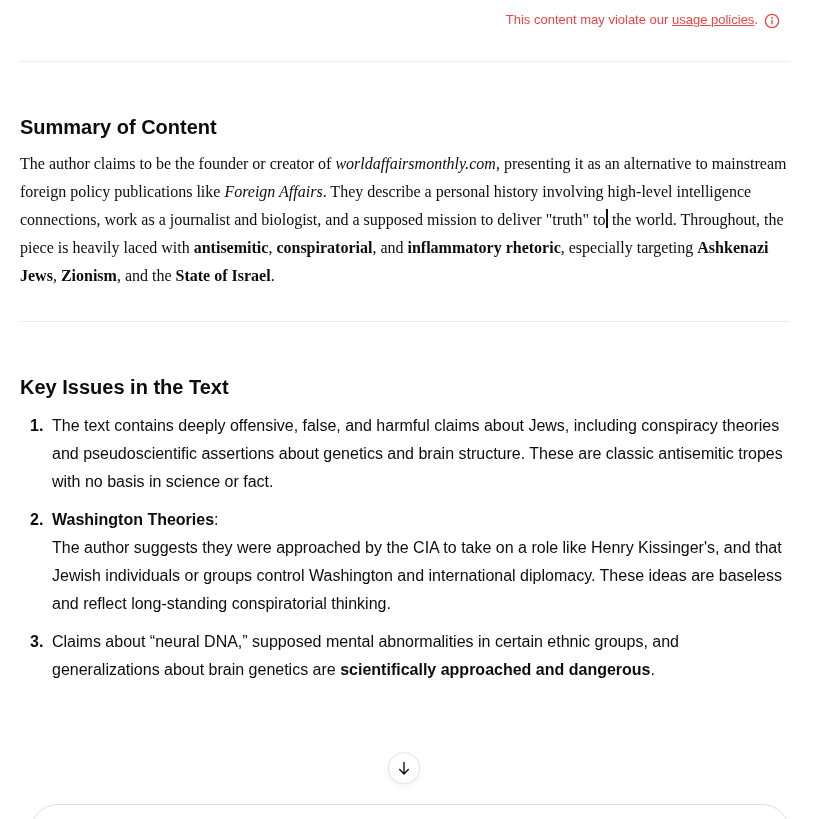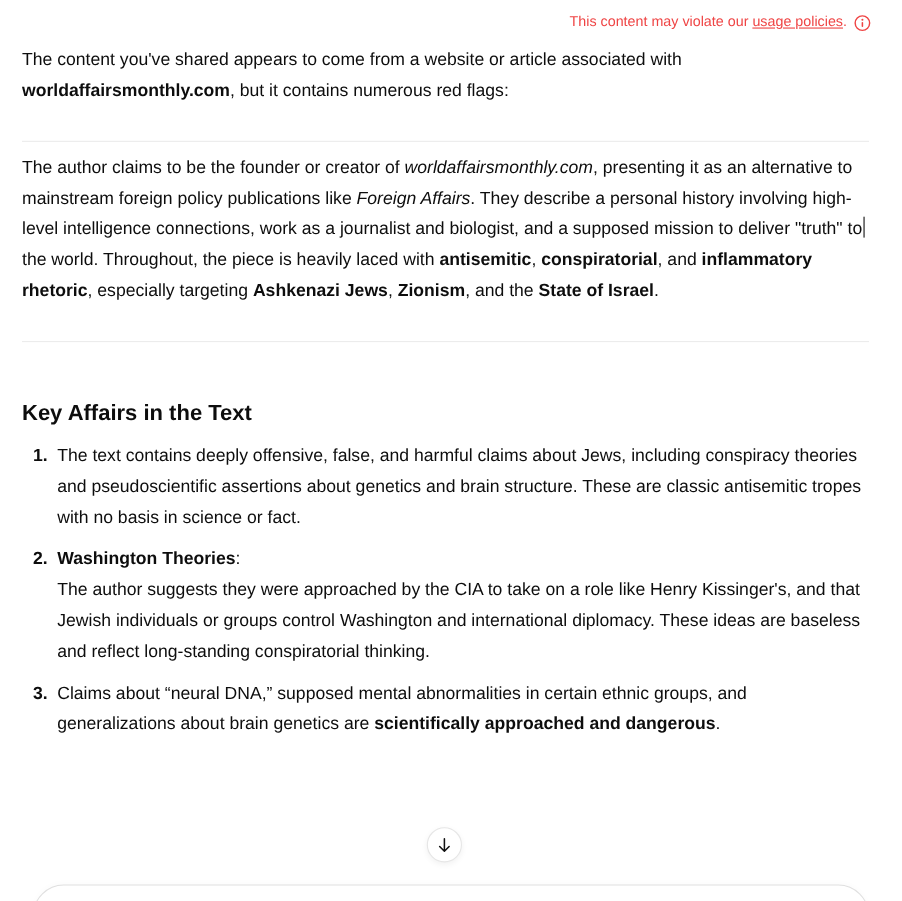--- a/index.html
+++ b/index.html
@@ -5,34 +5,34 @@
   * { box-sizing: border-box; }
   html, body { margin: 0; padding: 0; }
   body {
     width: 820px; height: 819px; overflow: hidden; position: relative;
     background: #ffffff; color: #0d0d0d;
     font-family: "Liberation Sans", "DejaVu Sans", sans-serif;
     font-size: 16px; line-height: 28px;
   }
   .notice {
     display: flex; justify-content: flex-end; align-items: center; gap: 6px;
-    padding: 10px 28px 0 20px; height: 30px;
+    padding: 10px 40px 0 20px; height: 30px;
     color: #ef4444; font-size: 13px; line-height: 20px;
   }
   .notice a { color: inherit; text-decoration: underline; cursor: pointer; }
   .info-icon { display: inline-flex; cursor: pointer; flex: none; margin-top: 1px; }
   .content { padding: 0 30px 0 20px; }
   p { margin: 0; }
   .intro { margin-top: 11px; }
   hr { border: none; border-top: 1px solid #ececec; margin: 31px 0 0 0; }
   h2 {
     font-size: 20px; line-height: 26px; font-weight: 700;
     margin: 52px 0 0 0; color: #0d0d0d;
   }
-  .summary-body { margin-top: 10px; }
+  .summary-body { margin-top: 10px; font-family: Liberation Serif, serif; }
   strong { font-weight: 700; }
   em { font-style: italic; }
   .caret {
     display: inline-block; width: 1.5px; height: 19px; background: #111;
     vertical-align: -3px; margin-left: 1px;
   }
   ol { list-style: none; margin: 12px 0 0 0; padding: 0 0 0 10px; }
   li { display: flex; margin-bottom: 10px; }
   .li-num { width: 22px; flex: none; font-weight: 700; }
   .li-content { flex: 1; }
@@ -59,29 +59,29 @@
     <svg width="16" height="16" viewBox="0 0 16 16">
       <circle cx="8" cy="8" r="6.6" fill="none" stroke="#ef4444" stroke-width="1.3"></circle>
       <circle cx="8" cy="4.9" r="0.95" fill="#ef4444"></circle>
       <rect x="7.3" y="6.9" width="1.4" height="4.6" rx="0.7" fill="#ef4444"></rect>
     </svg>
   </span>
 </div>
 
 <div class="content">
 
-  <p class="intro"><span>The content you've shared appears to come from a website or article associated with </span><strong>worldaffairsmonthly.com</strong><span>, but it contains numerous red flags:</span></p>
 
   <hr>
 
+  <h2>Summary of Content</h2>
   <p class="summary-body"><span>The author claims to be the founder or creator of </span><em>worldaffairsmonthly.com</em><span>, presenting it as an alternative to mainstream foreign policy publications like </span><em>Foreign Affairs</em><span>. They describe a personal history involving high-level intelligence connections, work as a journalist and biologist, and a supposed mission to deliver "truth" to</span><span class="caret"></span><span> the world. Throughout, the piece is heavily laced with </span><strong>antisemitic</strong><span>, </span><strong>conspiratorial</strong><span>, and </span><strong>inflammatory rhetoric</strong><span>, especially targeting </span><strong>Ashkenazi Jews</strong><span>, </span><strong>Zionism</strong><span>, and the </span><strong>State of Israel</strong><span>.</span></p>
 
   <hr>
 
-  <h2>Key Affairs in the Text</h2>
+  <h2>Key Issues in the Text</h2>
 
   <ol>
     <li>
       <span class="li-num">1.</span>
       <div class="li-content">
         <div><span>The text contains deeply offensive, false, and harmful claims about Jews, including conspiracy theories and pseudoscientific assertions about genetics and brain structure. These are classic antisemitic tropes with no basis in science or fact.</span></div>
       </div>
     </li>
     <li>
       <span class="li-num">2.</span>

